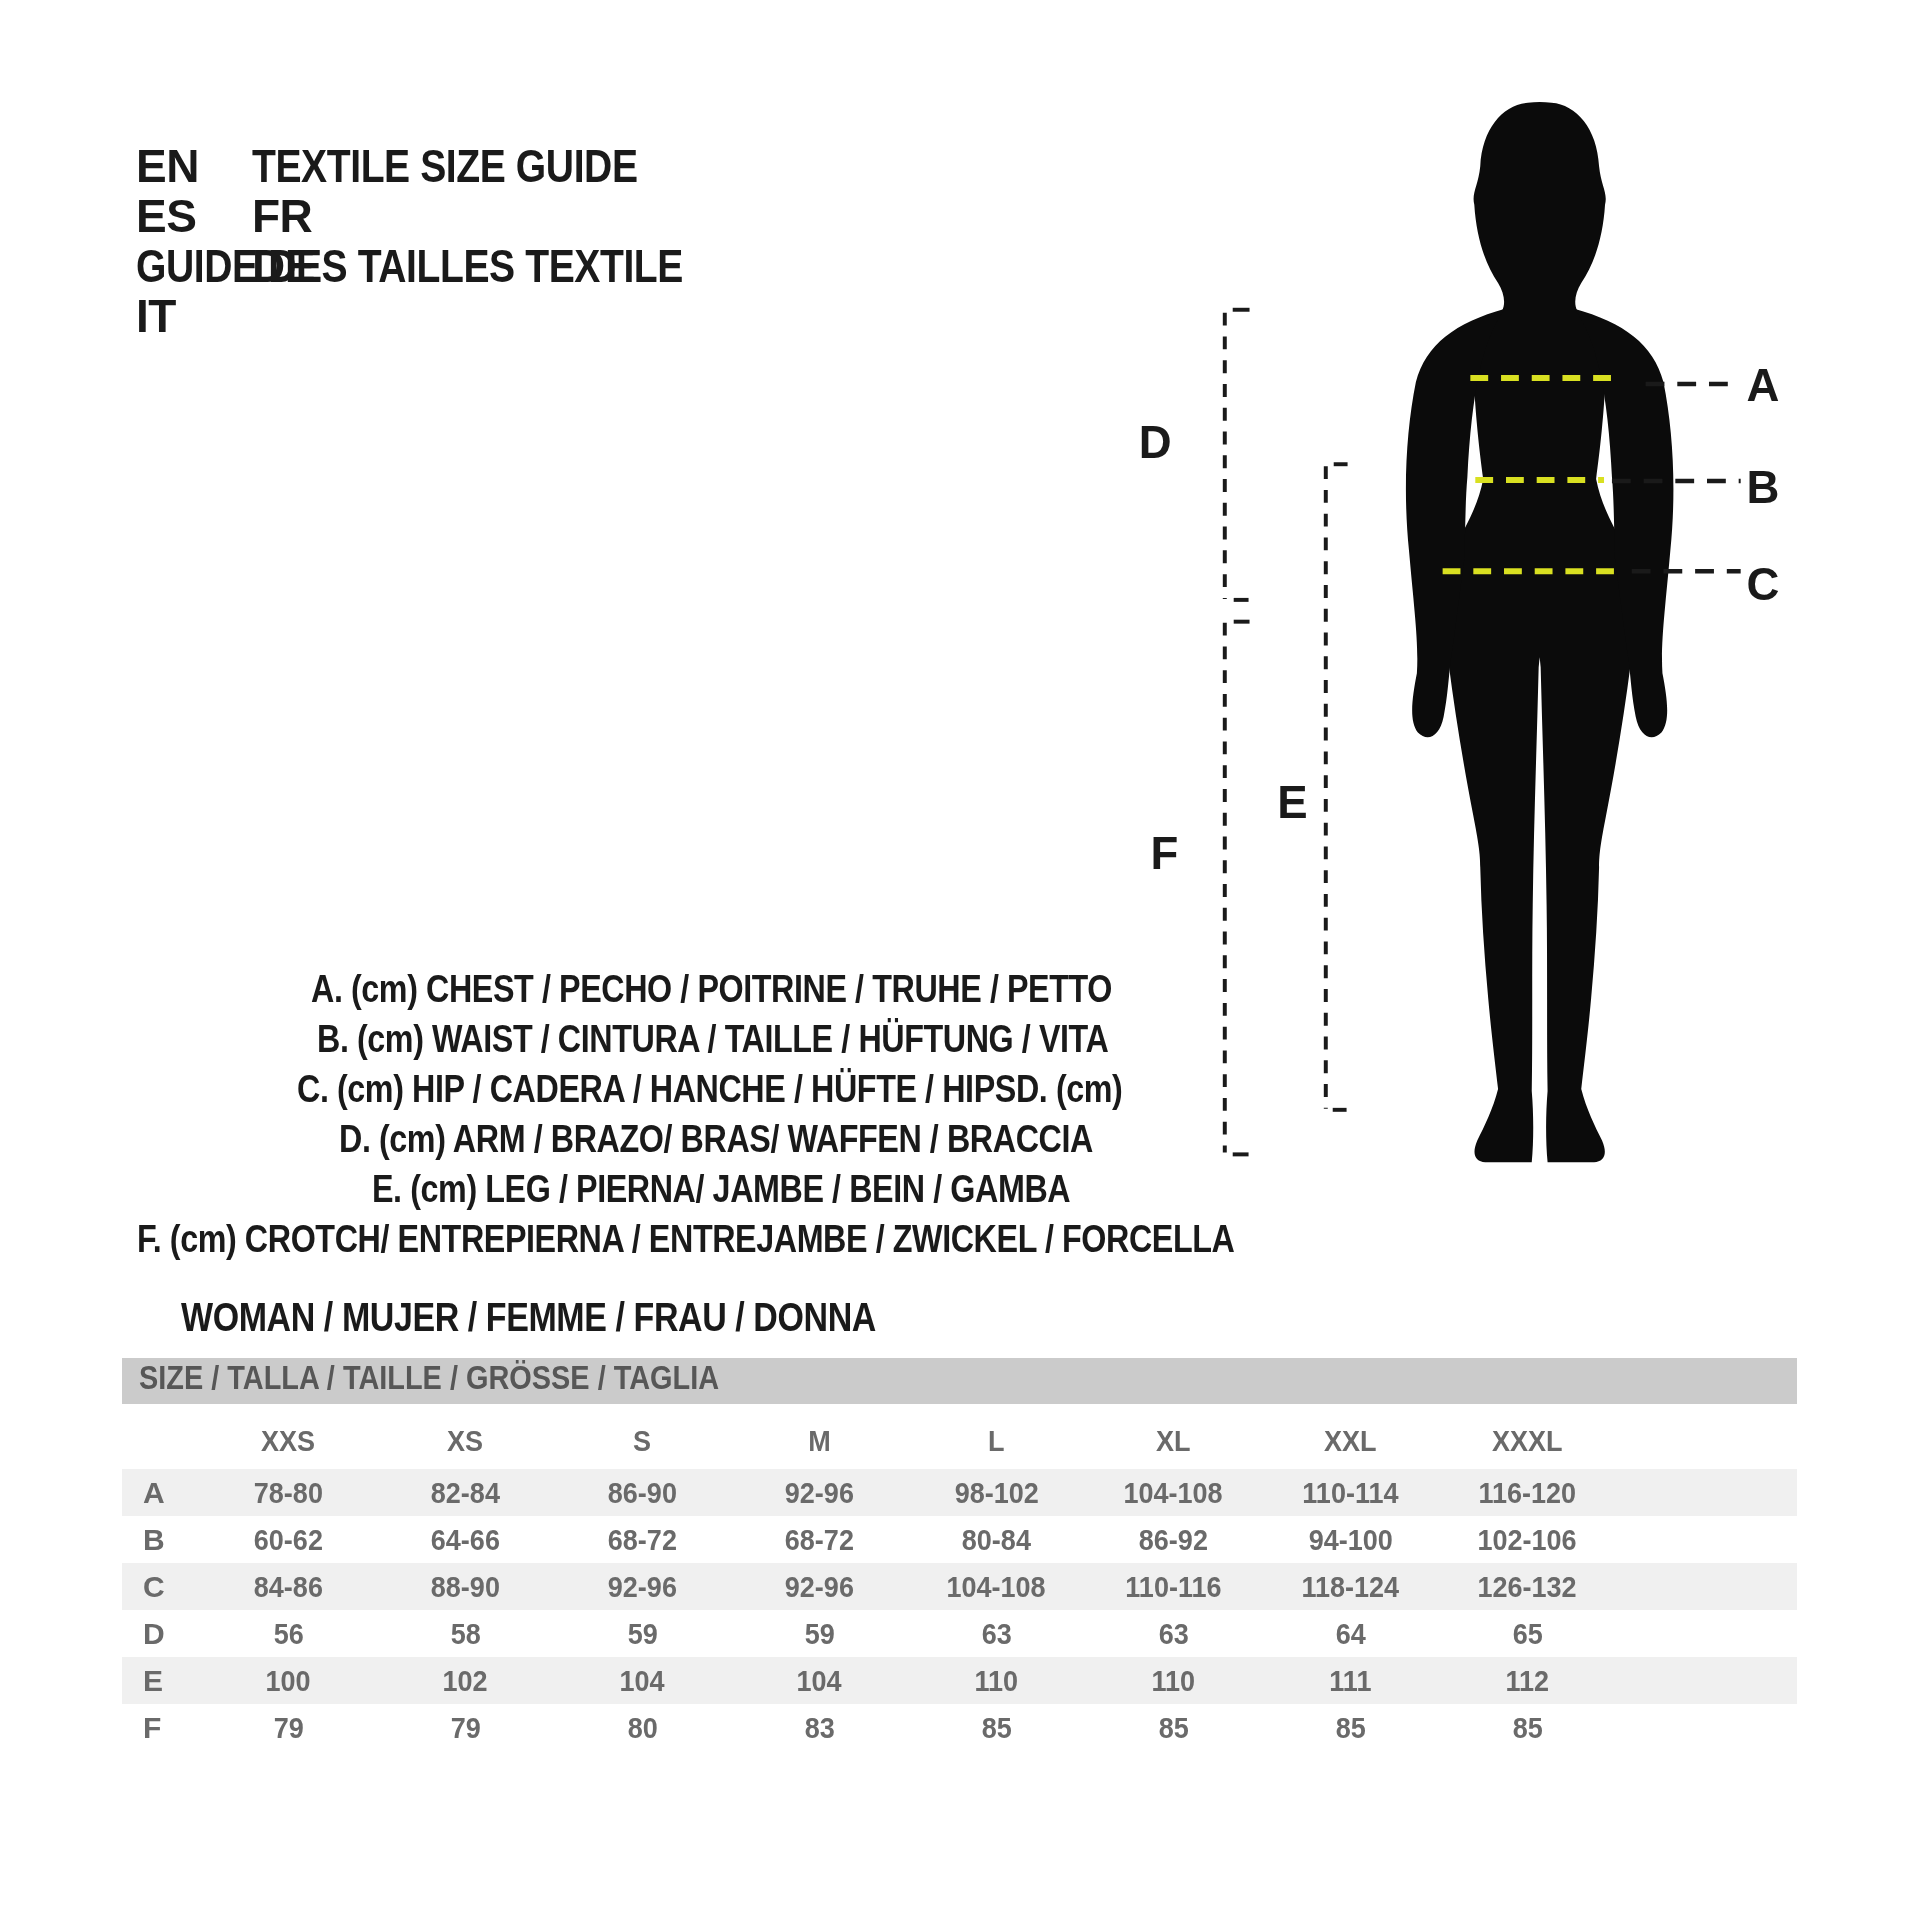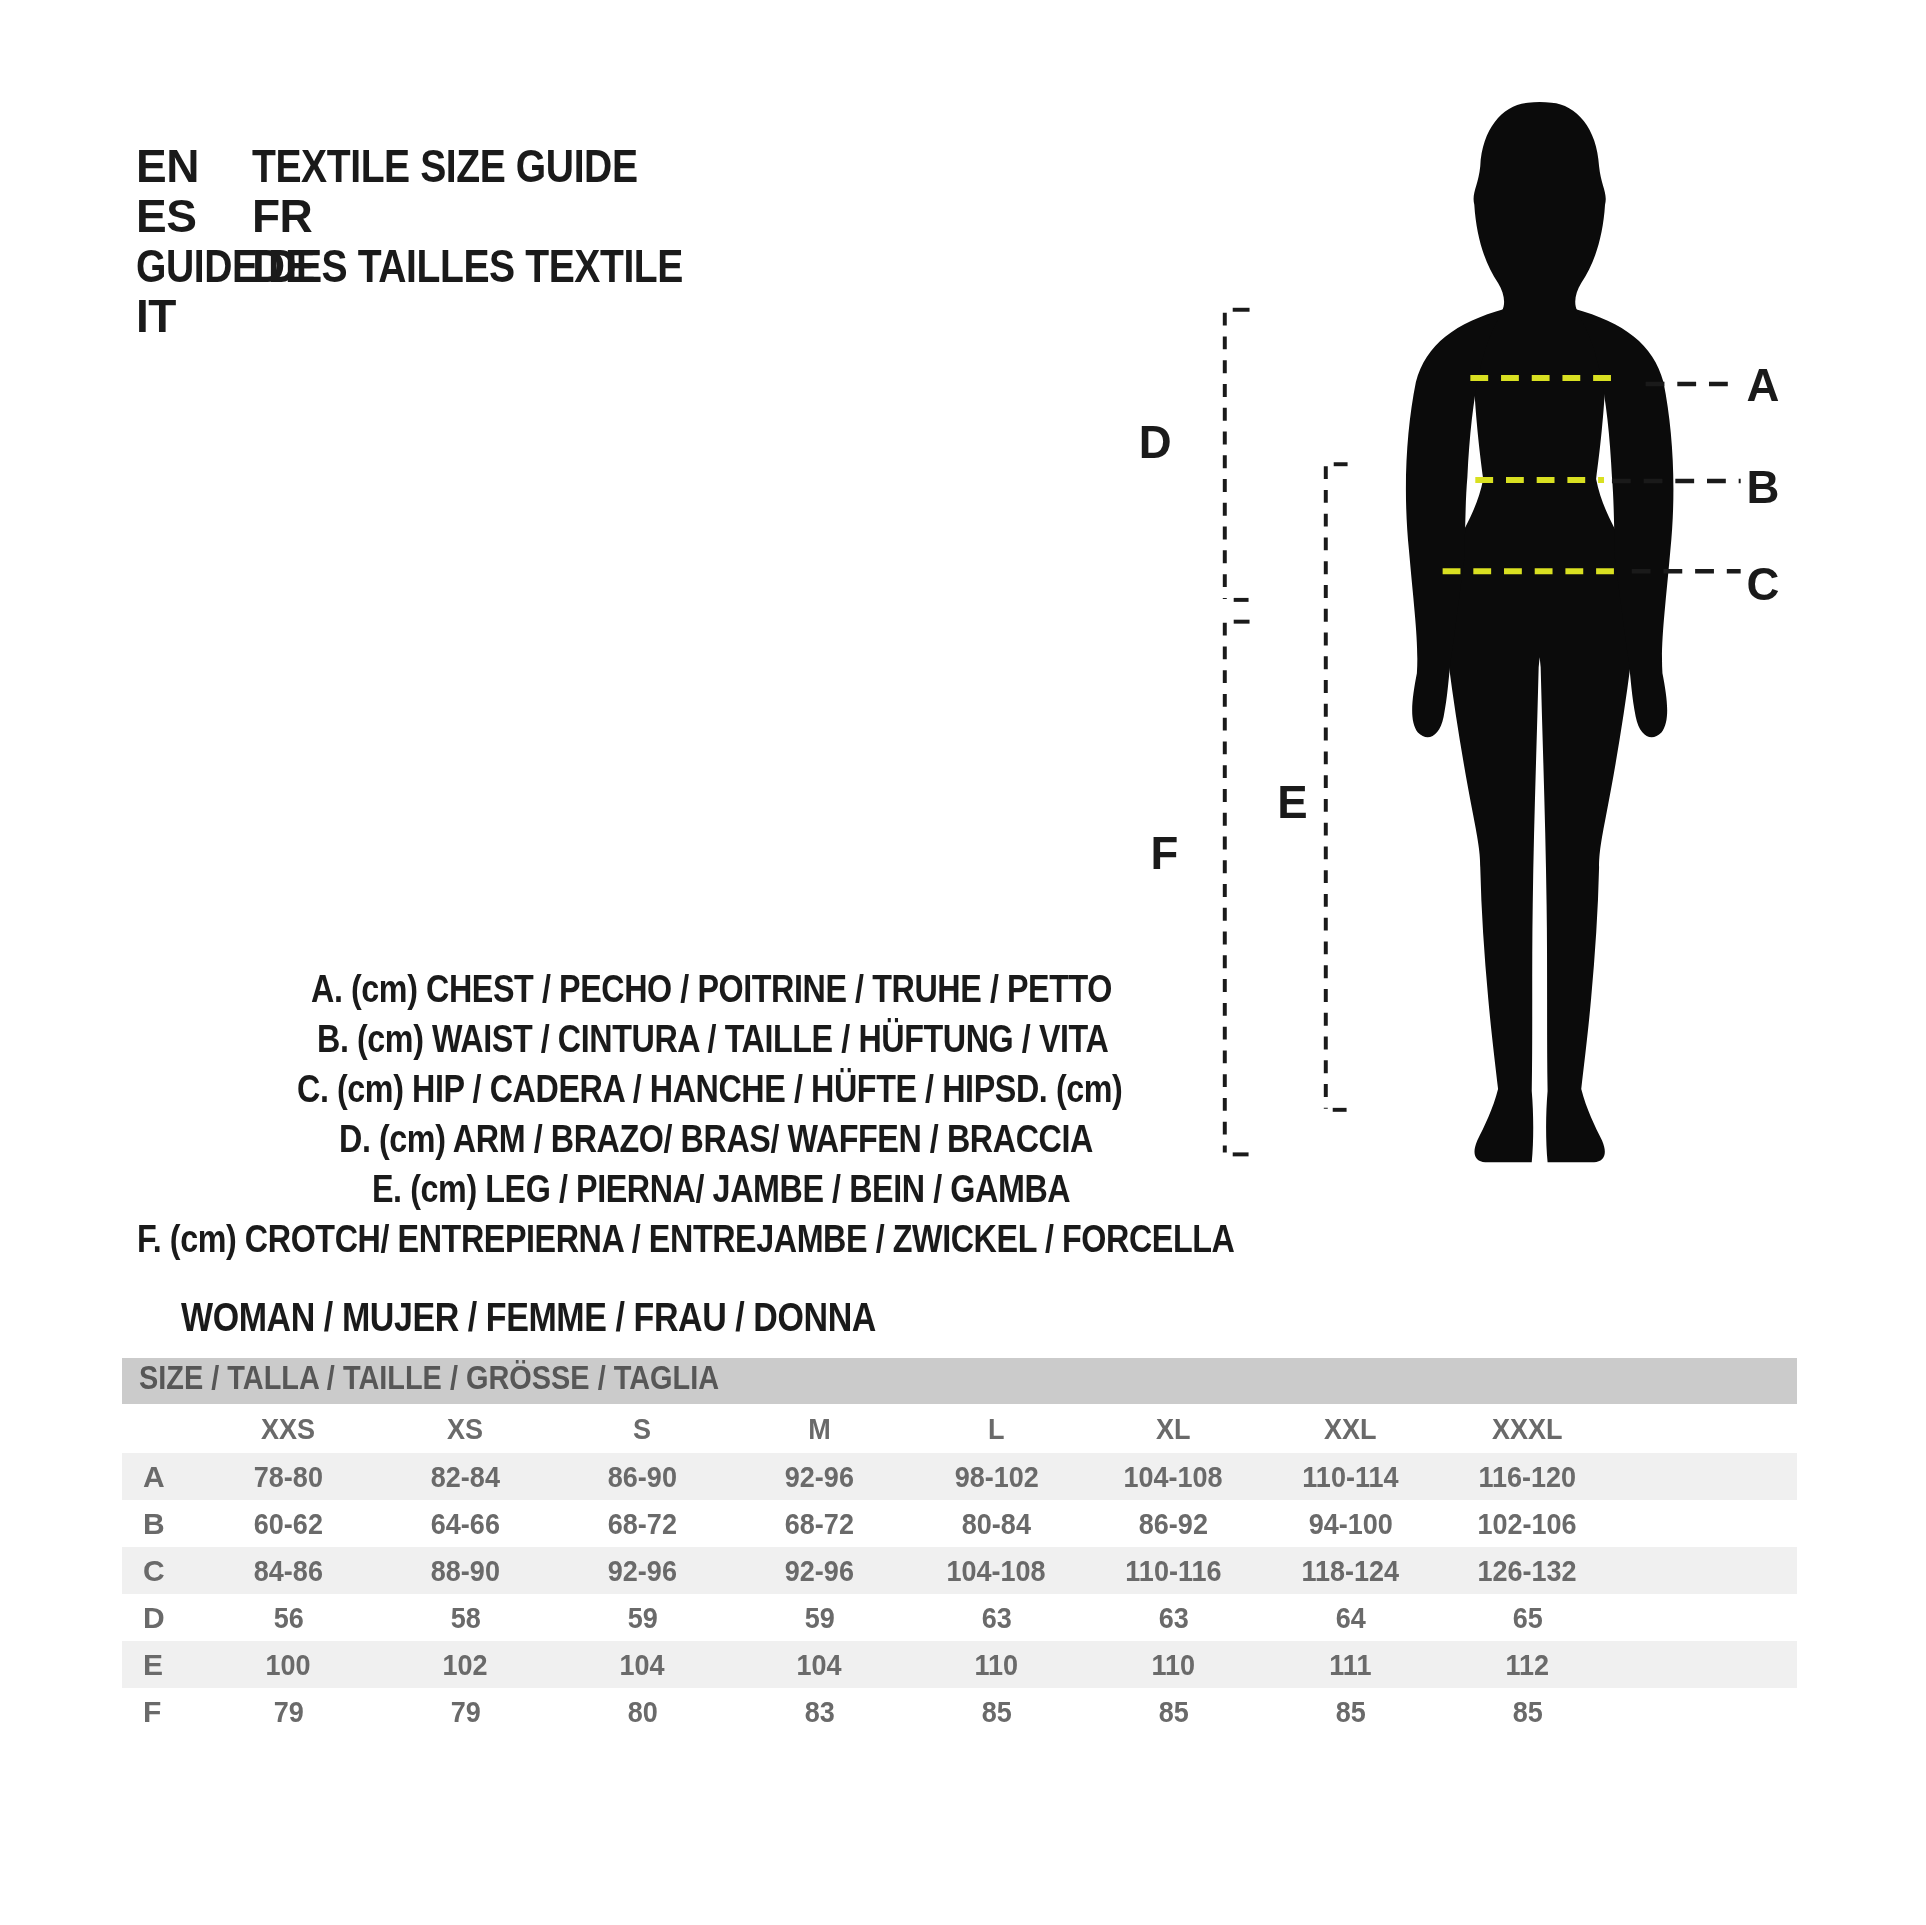--- a/index.html
+++ b/index.html
@@ -23,21 +23,21 @@
   
   .audience{position:absolute;left:137px;top:1293px;font-size:40px;font-weight:600;
             line-height:48px;letter-spacing:-0.5px;margin-left:44px;}
 
   
   .size-table{position:absolute;left:122px;top:1358px;width:1675px;font-weight:600;}
   .bar{height:46px;background:#cbcbcb;color:#575757;font-size:34px;
        display:flex;align-items:flex-start;padding-left:17px;box-sizing:border-box;}
   .trow{display:grid;grid-template-columns:78px repeat(8,177px) 1fr;
         align-items:center;color:#6a6a6a;font-size:30px;}
-  .thead{height:49px;}
+  .thead{height:57px;margin-top:8px;}
   .drow{height:47px;}
   .stripe{background:#f0f0f0;}
   .cell{text-align:center;}
   .lblcell{text-align:left;padding-left:21px;box-sizing:border-box;}
 
   
   .figure-wrap{position:absolute;left:1089px;top:84px;width:733px;height:1109px;}
   svg text{font-family:"Liberation Sans","DejaVu Sans",sans-serif;font-size:46px;
            font-weight:600;fill:#1a1a1a;}
 </style>

